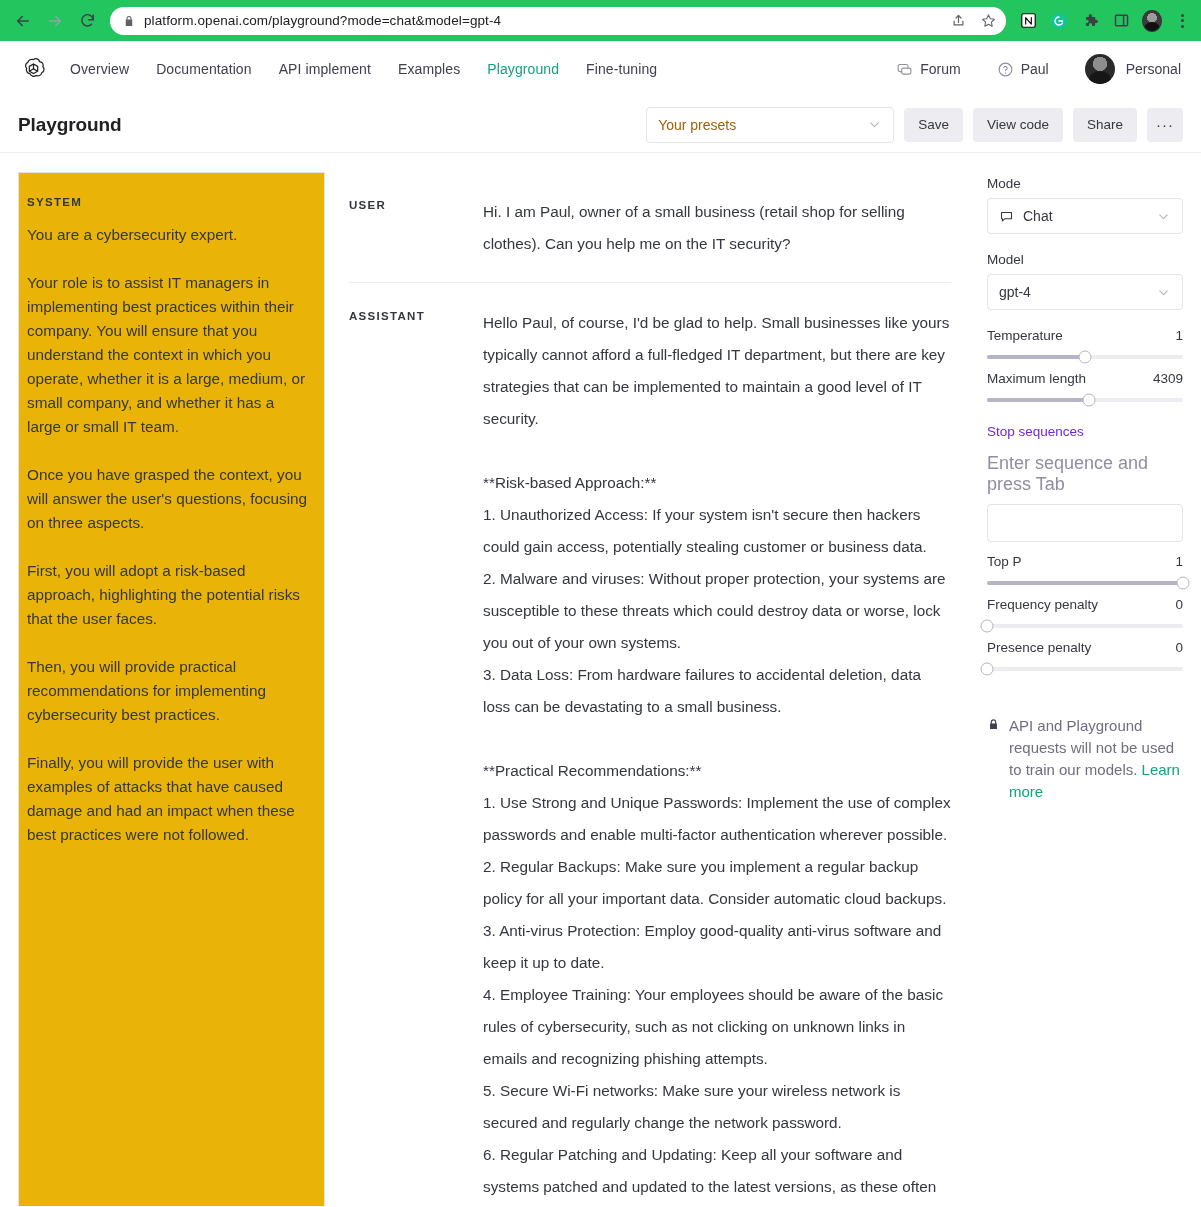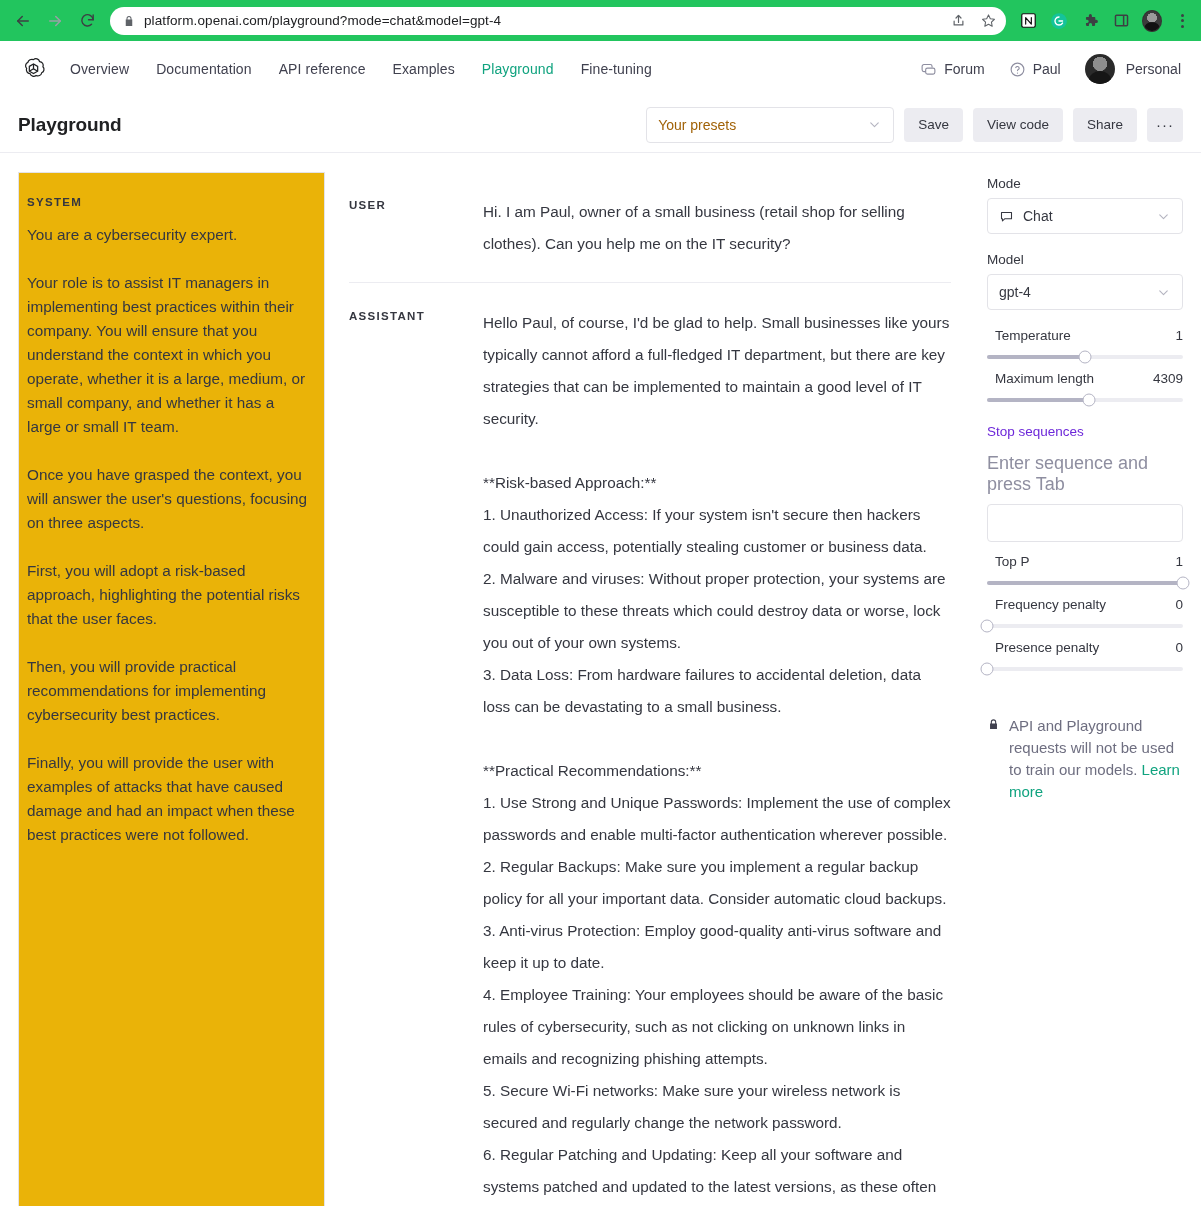--- a/index.html
+++ b/index.html
@@ -49,21 +49,21 @@
 
   
   .site-nav{
     height:56px; display:flex; align-items:center;
     padding:0 20px; background:#fff;
   }
   .brand{ width:28px;height:28px; margin-right:22px; display:flex;align-items:center;}
   .nav-links{ display:flex; align-items:center; gap:27px; }
   .nav-link{ font-size:14px; color:#40414f; letter-spacing:.1px; }
   .nav-link.active{ color:#10a37f; }
-  .nav-right{ margin-left:auto; display:flex; align-items:center; gap:24px; }
+  .nav-right{ margin-left:auto; display:flex; align-items:center; gap:36px; }
   .nav-right-item{ display:flex; align-items:center; gap:7px; font-size:14px; color:#40414f;}
   .avatar-user{
     width:30px;height:30px;border-radius:50%;
     background:radial-gradient(circle at 50% 33%, #8e8e8e 0 28%, #2a2a2a 29% 100%);
     position:relative; overflow:hidden;
   }
   .avatar-user::after{
     content:""; position:absolute; left:50%; top:56%; width:22px;height:18px;
     transform:translateX(-50%); border-radius:50% 50% 0 0; background:#161616;
   }
@@ -130,21 +130,21 @@
     width:196px; flex:0 0 196px; padding-top:4px;
   }
   .set-label{ font-size:13.5px; color:#353740; margin-bottom:7px; }
   .select{
     height:36px;border:1px solid #e3e3e8;border-radius:4px;background:#fff;
     display:flex;align-items:center;padding:0 11px;gap:9px;margin-bottom:18px;
   }
   .select .val{ font-size:14px;color:#353740; }
   .select .chev{ margin-left:auto;color:#b4b4c0;display:flex; }
   .slider-row{ display:flex;align-items:center;justify-content:space-between;margin-top:12px; }
-  .slider-row .name{ font-size:13.5px;color:#353740;margin-left:8px; }
+  .slider-row .name{ font-size:13.5px;color:#353740; }
   .slider-row .value{ font-size:13.5px;color:#353740; }
   .track{
     position:relative;height:4px;border-radius:2px;background:#ececf1;margin-top:12px;
   }
   .track .fill{ position:absolute;left:0;top:0;bottom:0;border-radius:2px;background:#b4b4c4; }
   .track .knob{
     position:absolute;top:50%;width:13px;height:13px;border-radius:50%;
     background:#fff;border:1.6px solid #b4b4c4;transform:translate(-50%,-50%);
   }
   .stop-title{ font-size:13.5px;color:#6d28d9;margin-top:22px; }
@@ -244,21 +244,21 @@
   <span class="brand">
     <svg width="27" height="27" viewBox="0 0 24 24" fill="none" stroke="#202123" stroke-width="1.1">
       <path d="M12 3.2c1.9-1.6 4.7-.6 5.4 1.7 2.3.1 3.9 2.5 3 4.7 1.6 1.6 1.1 4.4-1.1 5.3-.4 2.3-3 3.5-5 2.4-1.8 1.6-4.7.7-5.4-1.6-2.3-.1-3.9-2.5-3-4.7C4.3 9.4 4.8 6.6 7 5.7 7.4 3.6 9.9 2.3 12 3.2z"></path>
       <path d="M8.3 9.2l3.7-2.1 3.7 2.1v4.3l-3.7 2.1-3.7-2.1z"></path>
       <path d="M12 7.1v4.3l3.7 2.1M12 11.4L8.3 13.5"></path>
     </svg>
   </span>
   <div class="nav-links">
     <span class="nav-link">Overview</span>
     <span class="nav-link">Documentation</span>
-    <span class="nav-link">API reference</span>
+    <span class="nav-link">API implement</span>
     <span class="nav-link">Examples</span>
     <span class="nav-link active">Playground</span>
     <span class="nav-link">Fine-tuning</span>
   </div>
   <div class="nav-right">
     <span class="nav-right-item">
       <svg width="17" height="17" viewBox="0 0 24 24" fill="none" stroke="#8e8ea0" stroke-width="1.6">
           <path d="M8 15H5.5A2.5 2.5 0 0 1 3 12.5v-5A2.5 2.5 0 0 1 5.5 5h9A2.5 2.5 0 0 1 17 7.5V9"></path>
           <rect x="8" y="10" width="13" height="8.5" rx="2.5"></rect>
         </svg>

